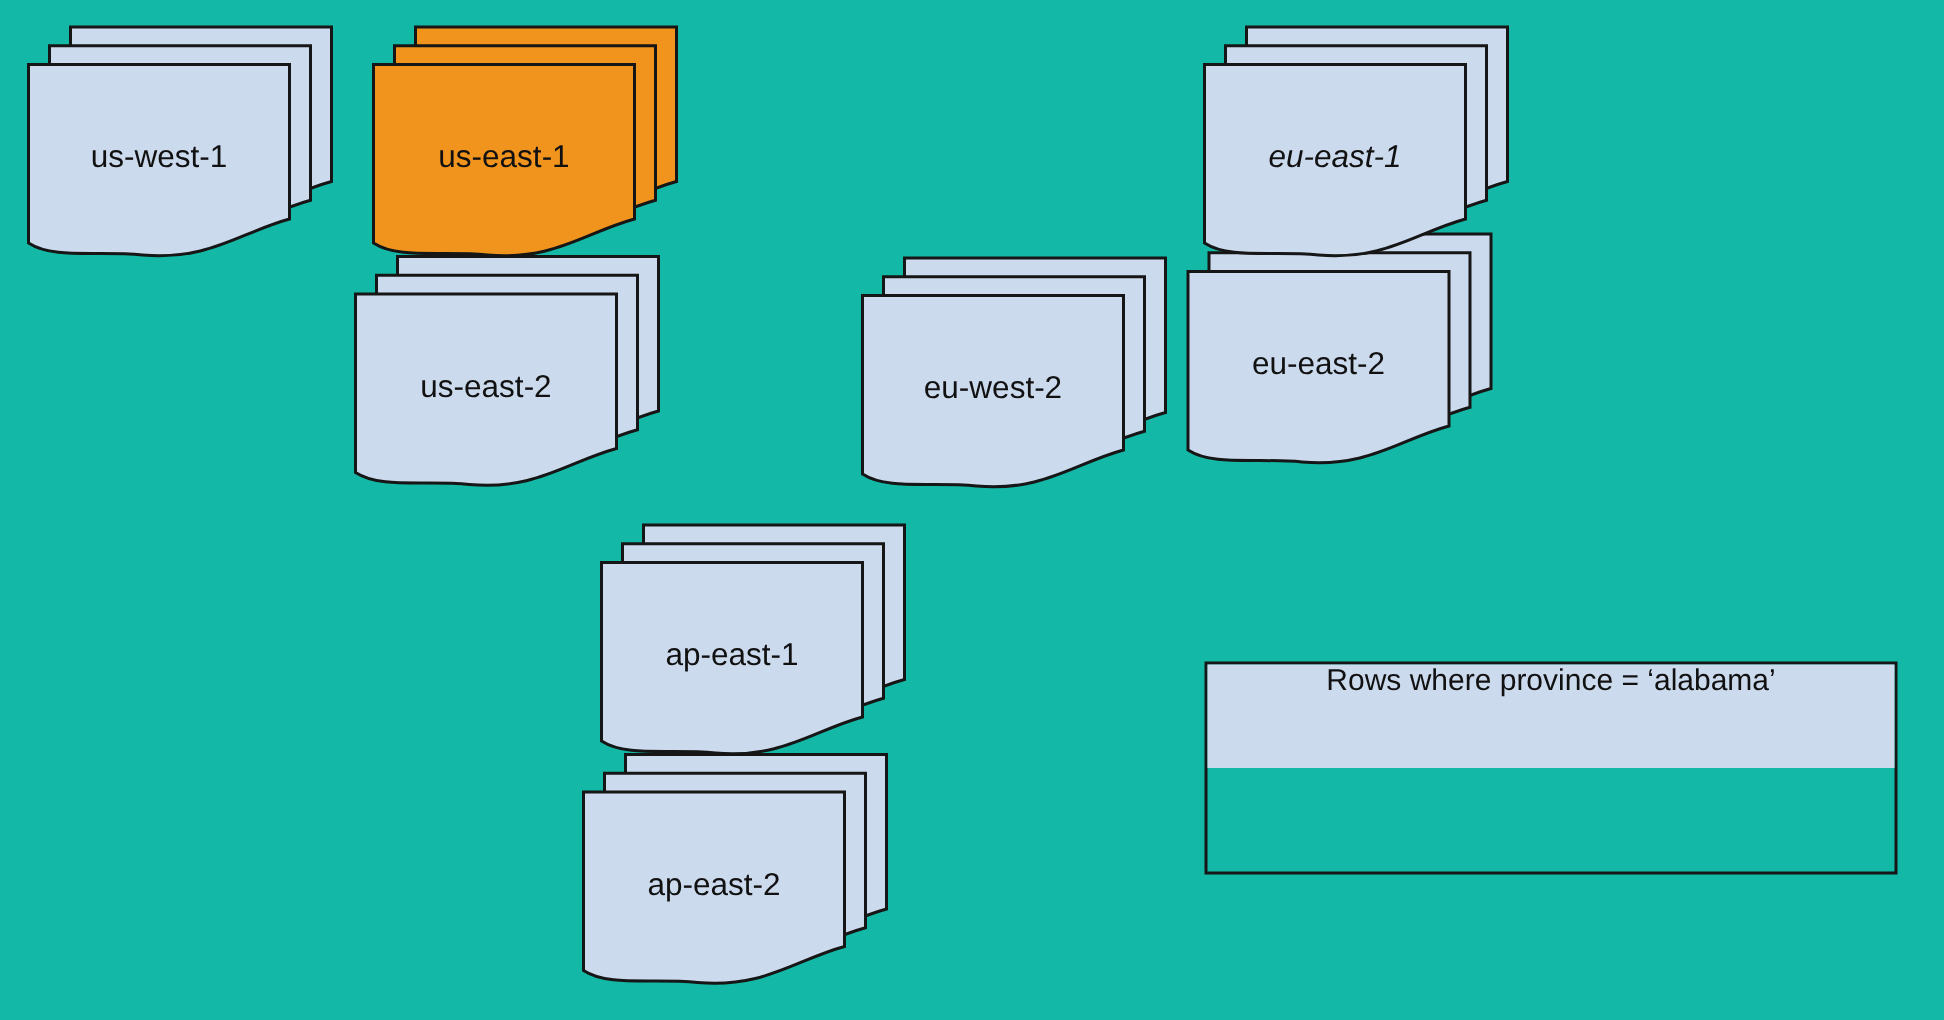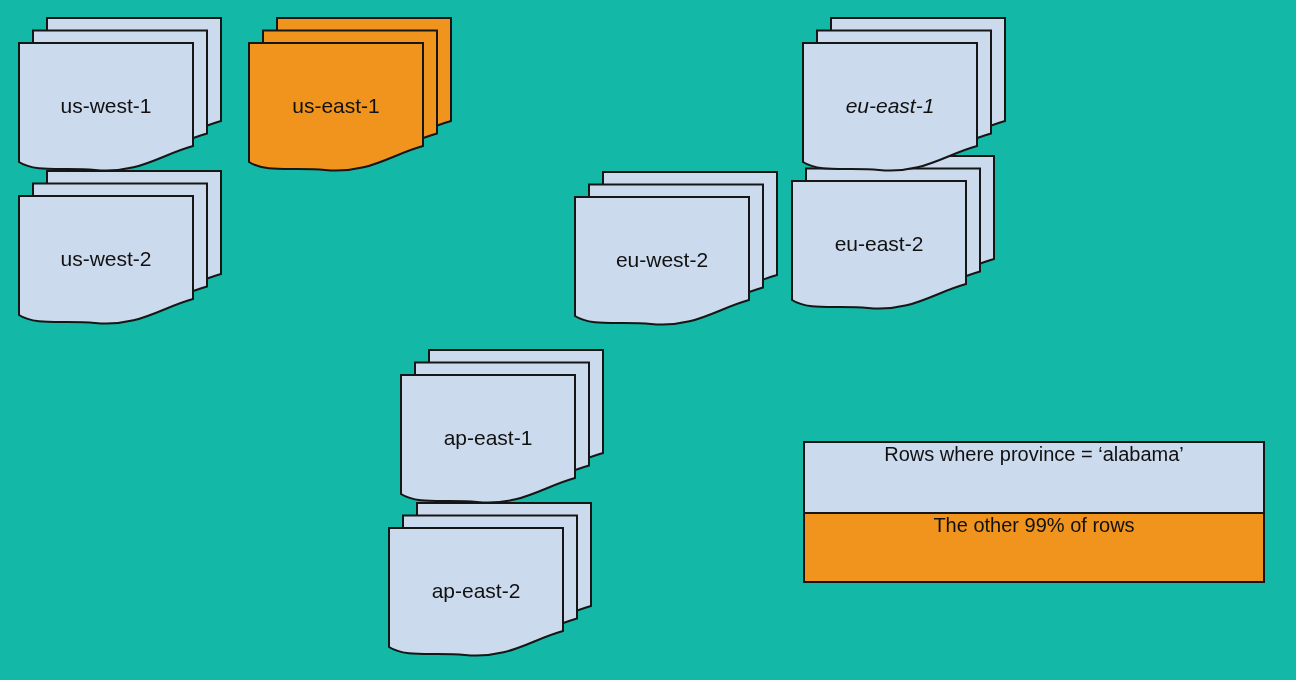--- a/index.html
+++ b/index.html
@@ -104,29 +104,29 @@
 
   <div class="stack row1" id="s3">
     <svg viewBox="0 0 206 162" width="206" height="162">
       <use class="page" href="#docshape" x="30" y="4" fill="#ccdaee"></use>
       <use class="page" href="#docshape" x="16" y="16.5" fill="#ccdaee"></use>
       <use class="page" href="#docshape" x="2" y="29" fill="#ccdaee"></use>
       <text class="stack-label" x="89" y="91" text-anchor="middle" dominant-baseline="central">eu-east-1</text>
     </svg>
   </div>
 
-  <div class="stack row2" id="s4">
+
+  <div class="stack row2" id="s5">
     <svg viewBox="0 0 206 162" width="206" height="162">
       <use class="page" href="#docshape" x="30" y="4" fill="#ccdaee"></use>
       <use class="page" href="#docshape" x="16" y="16.5" fill="#ccdaee"></use>
       <use class="page" href="#docshape" x="2" y="29" fill="#ccdaee"></use>
-      <text class="stack-label" x="89" y="91" text-anchor="middle" dominant-baseline="central">us-west-2</text>
+      <text class="stack-label" x="89" y="91" text-anchor="middle" dominant-baseline="central">us-east-2</text>
     </svg>
   </div>
-
 
   <div class="stack row2" id="s6">
     <svg viewBox="0 0 206 162" width="206" height="162">
       <use class="page" href="#docshape" x="30" y="4" fill="#ccdaee"></use>
       <use class="page" href="#docshape" x="16" y="16.5" fill="#ccdaee"></use>
       <use class="page" href="#docshape" x="2" y="29" fill="#ccdaee"></use>
       <text class="stack-label" x="89" y="91" text-anchor="middle" dominant-baseline="central">eu-west-2</text>
     </svg>
   </div>
 
@@ -154,18 +154,15 @@
       <use class="page" href="#docshape" x="16" y="16.5" fill="#ccdaee"></use>
       <use class="page" href="#docshape" x="2" y="29" fill="#ccdaee"></use>
       <text class="stack-label" x="89" y="91" text-anchor="middle" dominant-baseline="central">ap-east-2</text>
     </svg>
   </div>
 
   <div class="legend">
     <div class="legend-row" style="background-color: rgb(204, 218, 238);">
       <span>Rows where province = ‘alabama’</span>
     </div>
-    <div class="legend-row" style="background-color: rgb(240, 148, 29);">
-      <span>The other 99% of rows</span>
-    </div>
   </div>
 
 </div>
 
 </body></html>

